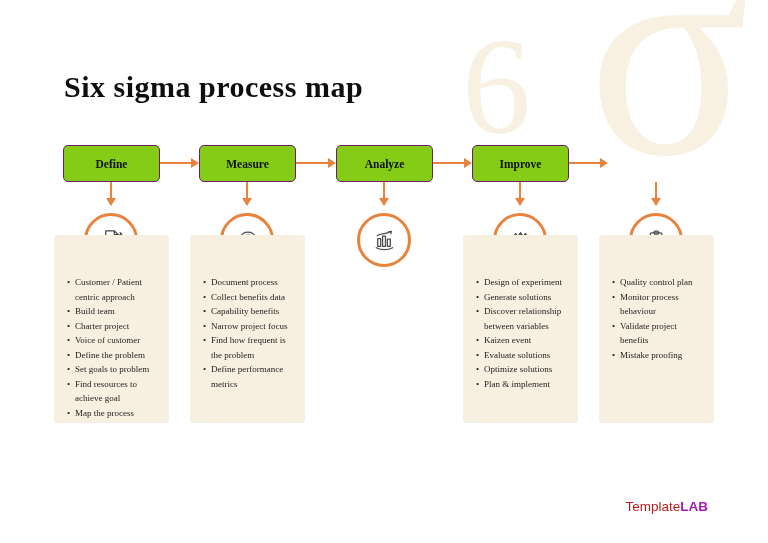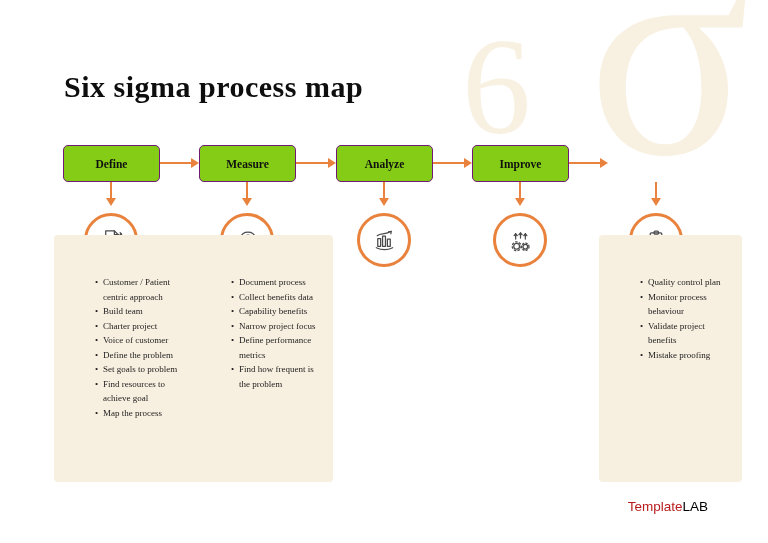--- a/index.html
+++ b/index.html
@@ -27,38 +27,38 @@
   .v-arrow{position:absolute;left:56.2px;top:37px;width:1.6px;height:17px;background:#e9823c;}
   .v-head{position:absolute;left:52px;top:53px;width:0;height:0;
           border-left:5px solid transparent;border-right:5px solid transparent;border-top:8px solid #e9823c;}
 
   
   .icon-circle{position:absolute;left:30px;top:68px;width:48px;height:48px;background:#ffffff;
                border:3px solid #e9823c;border-radius:50%;display:flex;align-items:center;justify-content:center;}
   .icon-circle svg{display:block;}
 
   
-  .panel{position:absolute;left:0;top:90px;width:115px;height:247px;background:#f7efe0;border-radius:4px;padding-left:28px;}
+  .panel{position:absolute;left:0;top:90px;width:115px;height:188px;background:#f7efe0;border-radius:4px;}
   .panel ul{margin:0;padding:40px 8px 0 13px;list-style:none;}
   .panel li{position:relative;padding-left:8px;font-size:9px;line-height:14.5px;color:#1d1d1d;}
   .panel li::before{content:"\2022";position:absolute;left:0;top:0;font-size:9px;color:#1d1d1d;}
 
   
   .h-arrow{position:absolute;top:162px;height:2px;z-index:2;}
   .h-line{position:absolute;left:0;top:0;height:1.6px;background:#e9823c;}
   .h-head{position:absolute;top:-4.2px;width:0;height:0;
           border-top:5px solid transparent;border-bottom:5px solid transparent;border-left:8px solid #e9823c;}
   .ha-0{left:160px;width:39px;} .ha-1{left:296px;width:40px;} .ha-2{left:433px;width:39px;} .ha-3{left:569px;width:39px;}
   .h-arrow .h-line{width:calc(100% - 7px);}
   .h-arrow .h-head{right:0;}
 
   
   .brand{position:absolute;right:60px;top:499px;font-family:"Liberation Sans",sans-serif;font-size:13.5px;z-index:2;}
   .brand .b1{color:#b91c1c;font-weight:500;}
-  .brand .b2{color:#000000;font-weight:normal;}
+  .brand .b2{color:#a21caf;font-weight:bold;}
 </style>
 </head>
 <body>
 
 <div class="page">
 
   <span class="wm wm-six">6</span>
   <span class="wm wm-sigma">σ</span>
 
   <h1 class="title">Six sigma process map</h1>
@@ -125,22 +125,22 @@
         <path d="M7.5 17 h-2.2 v4.5 h9"></path>
         <path d="M7.8 19.2 v2.3 M10.6 19.2 v2.3"></path>
       </svg>
     </div>
     <div class="panel">
       <ul>
           <li>Document process</li>
           <li>Collect benefits data</li>
           <li>Capability benefits</li>
           <li>Narrow project focus</li>
+          <li>Find how frequent is the problem</li>
           <li>Define performance metrics</li>
-          <li>Find how frequent is the problem</li>
         </ul>
     </div>
   </div>
 
   <div class="stage-col col-2">
     <div class="stage-box">
       <span>Analyze</span>
     </div>
     <div class="v-arrow"></div>
       <div class="v-head"></div>
@@ -166,20 +166,31 @@
       <svg width="27" height="27" viewBox="0 0 28 28" fill="none" stroke="#4a4a4a" stroke-width="1.3" stroke-linecap="round" stroke-linejoin="round">
         <circle cx="10" cy="20" r="3"></circle>
           <circle cx="10" cy="20" r="4.6" stroke-dasharray="1.6 2.4"></circle>
         <circle cx="19" cy="20.5" r="2.4"></circle>
           <circle cx="19" cy="20.5" r="3.8" stroke-dasharray="1.4 2.2"></circle>
         <path d="M9 12.5 V7 M9 7 l-1.6 2 M9 7 l1.6 2"></path>
         <path d="M14 11.5 V6 M14 6 l-1.6 2 M14 6 l1.6 2"></path>
         <path d="M19 12.5 V7 M19 7 l-1.6 2 M19 7 l1.6 2"></path>
       </svg>
     </div>
+    <div class="panel">
+      <ul>
+          <li>Design of experiment</li>
+          <li>Generate solutions</li>
+          <li>Discover relationship between variables</li>
+          <li>Kaizen event</li>
+          <li>Evaluate solutions</li>
+          <li>Optimize solutions</li>
+          <li>Plan &amp; implement</li>
+        </ul>
+    </div>
   </div>
 
   <div class="stage-col col-4">
     <div class="v-arrow"></div>
       <div class="v-head"></div>
     <div class="icon-circle">
       <svg width="27" height="27" viewBox="0 0 28 28" fill="none" stroke="#4a4a4a" stroke-width="1.3" stroke-linecap="round" stroke-linejoin="round">
         <rect x="7.5" y="6" width="12" height="16.5" rx="1.2"></rect>
         <rect x="11.5" y="4.2" width="4.5" height="3.2" rx="1"></rect>
         <path d="M10 11.5 h4 M10 14.5 h3 M10 17.5 h2.5"></path>

